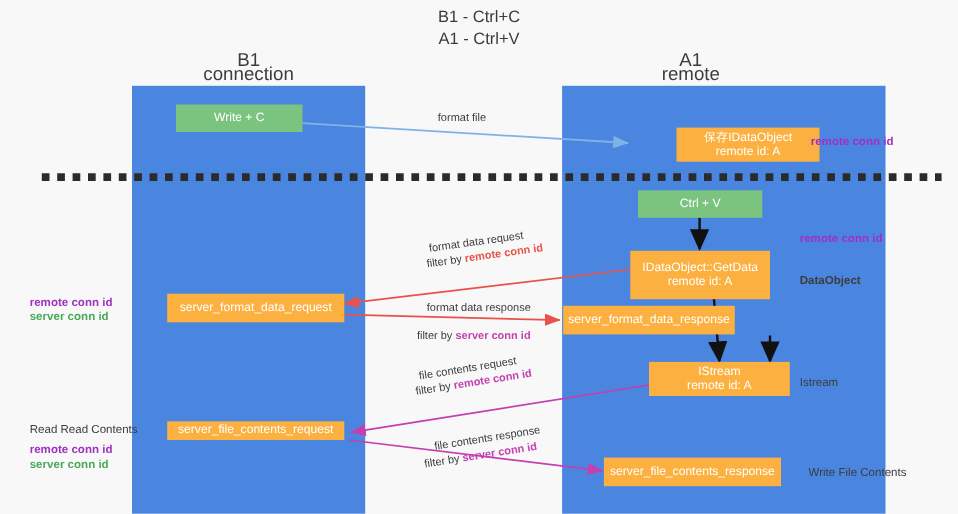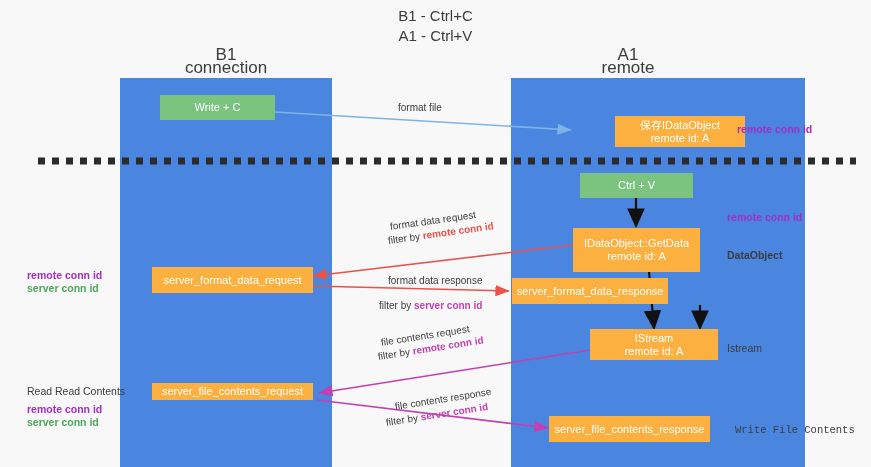--- a/index.html
+++ b/index.html
@@ -176,21 +176,21 @@
     <span>filter by </span><span class="hl-magenta">server conn id</span>
   </div>
 
   <div class="sidelabel lbl-purple" style="left:737px;top:123px;">remote conn id</div>
 
   <div class="sidelabel lbl-purple" style="left:727px;top:211px;">remote conn id</div>
   <div class="sidelabel lbl-dark" style="left:727px;top:249px;font-weight:bold;">DataObject</div>
 
   <div class="sidelabel lbl-dark" style="left:727px;top:342px;">Istream</div>
 
-  <div class="sidelabel lbl-dark" style="left:735px;top:424px;font-family:Liberation Mono, monospace;">Write File Contents</div>
+  <div class="sidelabel lbl-dark" style="left:735px;top:424px;">Write File Contents</div>
 
   <div class="sidelabel lbl-purple" style="left:27px;top:269px;">remote conn id</div>
   <div class="sidelabel lbl-green" style="left:27px;top:282px;">server conn id</div>
 
   <div class="sidelabel lbl-dark" style="left:27px;top:385px;">Read Read Contents</div>
   <div class="sidelabel lbl-purple" style="left:27px;top:403px;">remote conn id</div>
   <div class="sidelabel lbl-green" style="left:27px;top:416px;">server conn id</div>
 
 </div>
 

